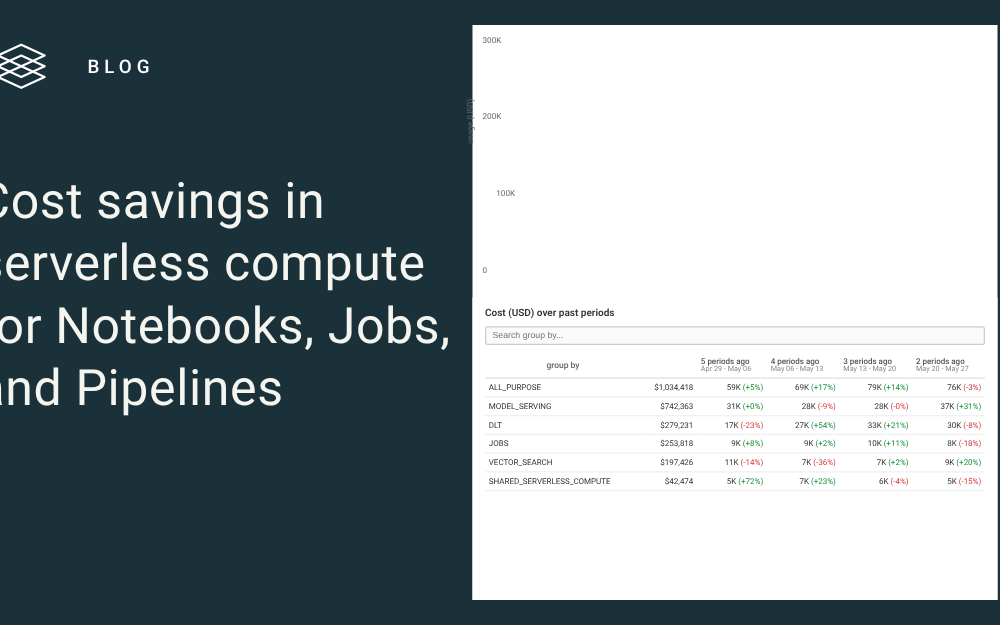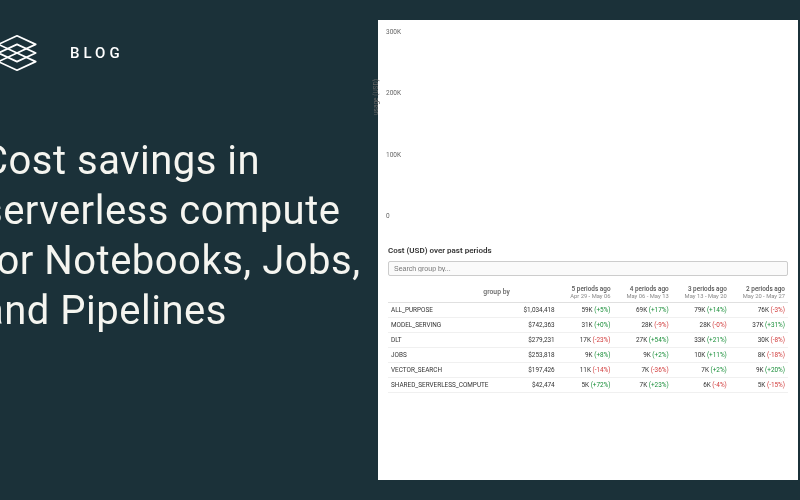--- a/index.html
+++ b/index.html
@@ -18,22 +18,22 @@
   .plot { position: absolute; left: 36px; right: 14px; top: 12px; bottom: 22px; }
   .bars { display: flex; align-items: flex-end; justify-content: space-between; width: 100%; height: 100%; gap: 2px; }
   .bar { flex: 1; display: flex; flex-direction: column-reverse; border-radius: 1px 1px 0 0; overflow: hidden; }
   .seg { width: 100%; }
   .xaxis { position: absolute; left: 36px; right: 14px; bottom: 6px; display: flex; justify-content: space-between; font-size: 6.2px; color: #666; }
   .xaxis span { flex: 1; text-align: center; }
   .table-area { flex: 1; background: #fff; padding: 8px 10px 4px 10px; display: flex; flex-direction: column; overflow: hidden; }
   .table-title { font-size: 8px; font-weight: 600; margin-bottom: 6px; }
   .search { width: 100%; border: 1px solid #ccc; border-radius: 2px; padding: 3px 5px; font-size: 7px; color: #999; margin-bottom: 6px; background: #fafafa; }
   table { width: 100%; border-collapse: collapse; font-size: 6.4px; }
-  th { text-align: right; font-weight: 500; color: #555; padding: 3px 3px; border-bottom: 1px solid #e0e0e0; }
-  th:first-child { text-align: right; }
+  th { text-align: left; font-weight: 500; color: #555; padding: 3px 3px; border-bottom: 1px solid #e0e0e0; }
+  th:first-child { text-align: center; }
   td { text-align: right; padding: 3px 3px; border-bottom: 1px solid #f0f0f0; white-space: nowrap; }
   td:first-child { text-align: left; font-weight: 400; }
   .sub { font-size: 5.8px; color: #888; font-weight: 400; display: block; }
   .pos { color: #1a8f3a; }
   .neg { color: #d13b3b; }
   .grp-lbl { font-size: 6.8px; color: #666; }
 </style>
 </head>
 <body>
 
@@ -218,21 +218,21 @@
               <div class="seg" style="background: rgb(169, 211, 232); height: 2.33333%;"></div>
               <div class="seg" style="background: rgb(232, 104, 43); height: 8%;"></div>
               <div class="seg" style="background: rgb(63, 185, 80); height: 0.333333%;"></div>
               <div class="seg" style="background: rgb(159, 165, 170); height: 2.66667%;"></div>
               <div class="seg" style="background: rgb(240, 182, 74); height: 1.33333%;"></div>
             </div>
           </div>
       </div>
     <span class="ytick" style="top: 12px;">300K</span>
         <span class="ytick" style="top: 73.3333px;">200K</span>
-        <span class="ytick" style="top: 134.667px;">100K</span>
+        <span class="ytick" style="top: 134.667px; margin-left: 11px;">100K</span>
         <span class="ytick" style="top: 196px;">0</span>
       </div>
 
     <div class="table-area">
       <div class="table-title">Cost (USD) over past periods</div>
       <input class="search" readonly="" placeholder="Search group by..." style="">
       <table>
         <thead>
             <tr id="thead-row">
               <th><span class="grp-lbl">group by</span></th>

